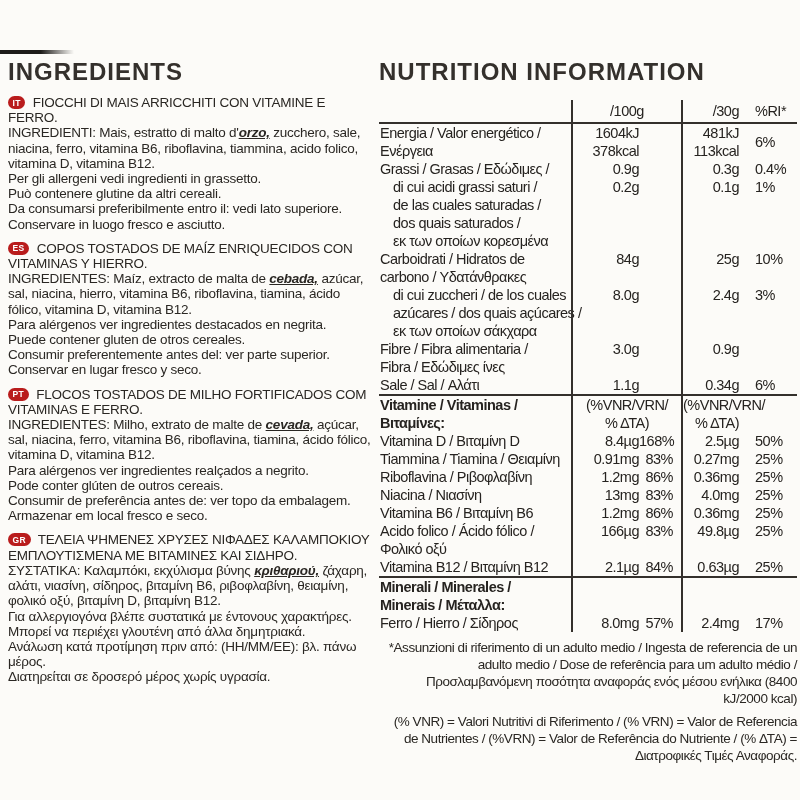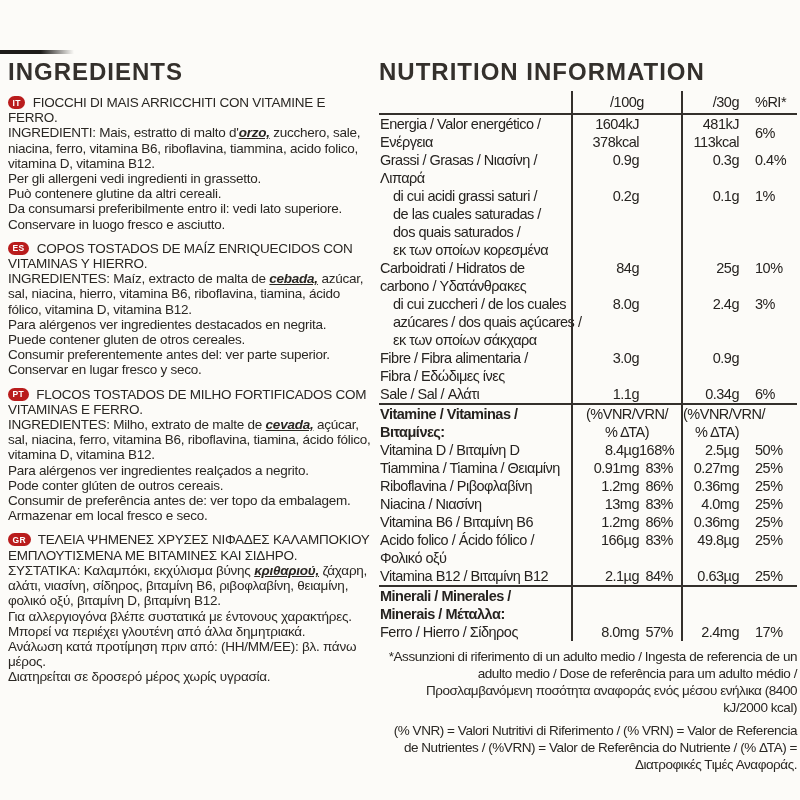--- a/index.html
+++ b/index.html
@@ -19,21 +19,21 @@
   .ing-sec{margin-bottom:9px;font-size:13.5px;letter-spacing:-0.25px;line-height:15.2px;}
   .ing-sec p{margin:0;}
   .badge{display:inline-block;background:#b91c1c;color:#fff;font-size:8.5px;font-weight:700;
     line-height:1;padding:2.5px 4.5px 2px;border-radius:8px;letter-spacing:0.4px;
     vertical-align:1.5px;margin-right:4px;}
   .allergen{font-weight:700;font-style:italic;text-decoration:underline;}
 
   
   .col-right{position:absolute;left:379px;top:58px;width:418px;}
   .col-right h1{white-space:nowrap;}
-  .ntable{margin-top:5px;font-size:14.5px;letter-spacing:-0.5px;line-height:18px;color:#262320;}
+  .ntable{margin-top:14px;font-size:14.5px;letter-spacing:-0.5px;line-height:18px;color:#262320;}
   .trow{display:grid;grid-template-columns:192px 112px 68px 45px;}
   .thead{border-bottom:2px solid #34302c;}
   .thead .c{padding-bottom:2px;padding-top:2px;}
   .sep{border-top:2px solid #34302c;}
   .c{min-height:18px;}
   .lab{padding-left:1px;}
   .ln{white-space:nowrap;}
   .ind .ln{padding-left:13px;}
   .b{font-weight:700;}
   .c100{border-left:2px solid #34302c;border-right:2px solid #34302c;
@@ -116,22 +116,21 @@
           <div class="pct"></div>
         </div>
         <div class="c c30">
           <div>481kJ</div>
           <div>113kcal</div>
         </div>
         <div class="c ri mid">6%</div>
       </div>
       <div class="trow">
         <div class="c lab">
-          <div class="ln">Grassi / Grasas / Νιασίνη /</div>
-          <div class="ln">Λιπαρά</div>
+          <div class="ln">Grassi / Grasas / Εδώδιμες /</div>
         </div>
         <div class="c c100">
           <div class="vstack">
             <div>0.9g</div>
           </div>
           <div class="pct"></div>
         </div>
         <div class="c c30">
           <div>0.3g</div>
         </div>

